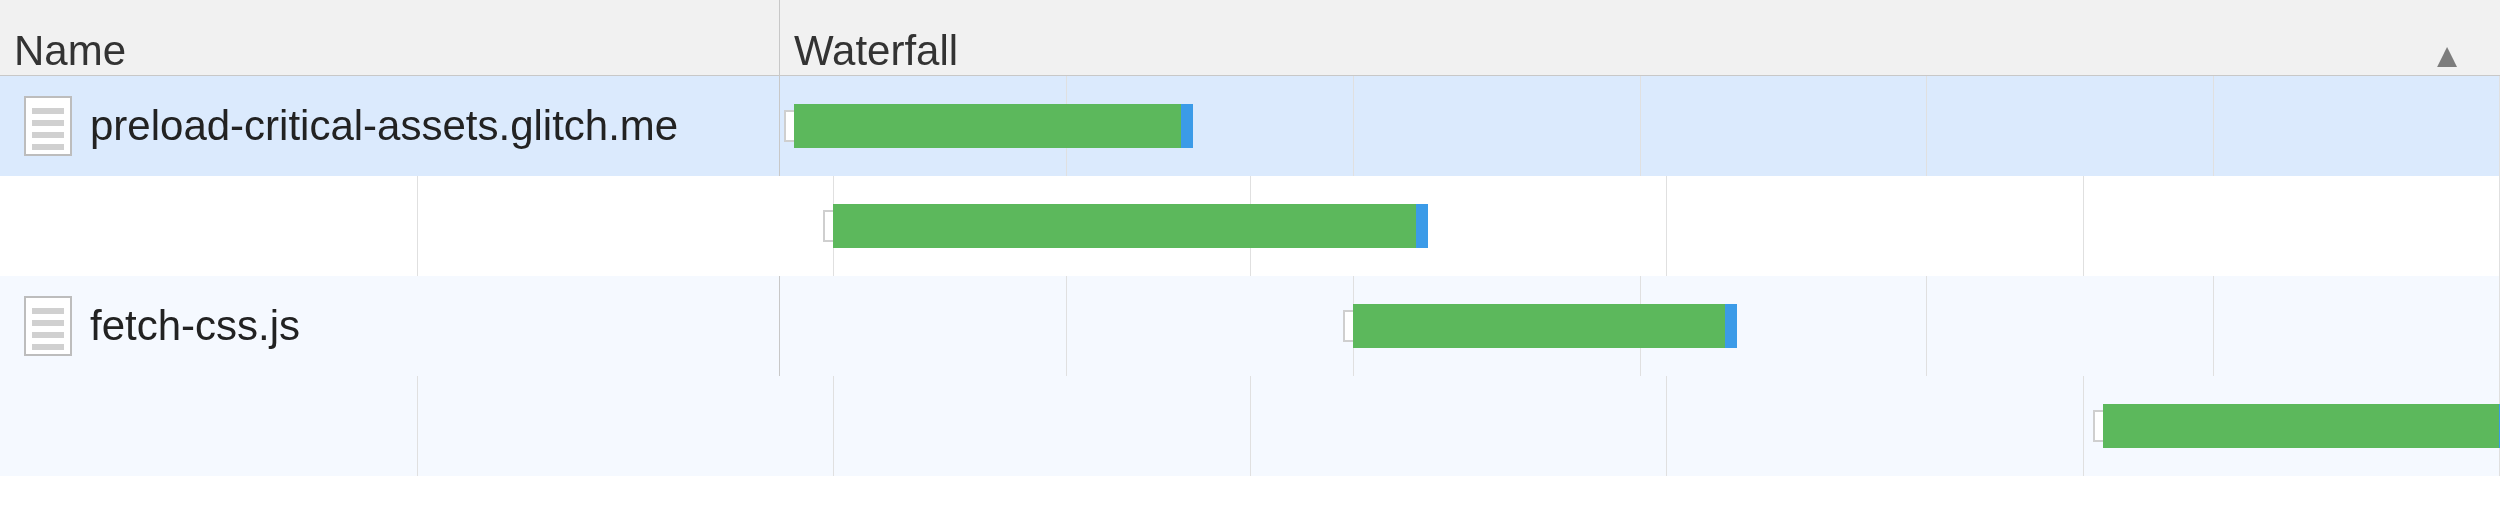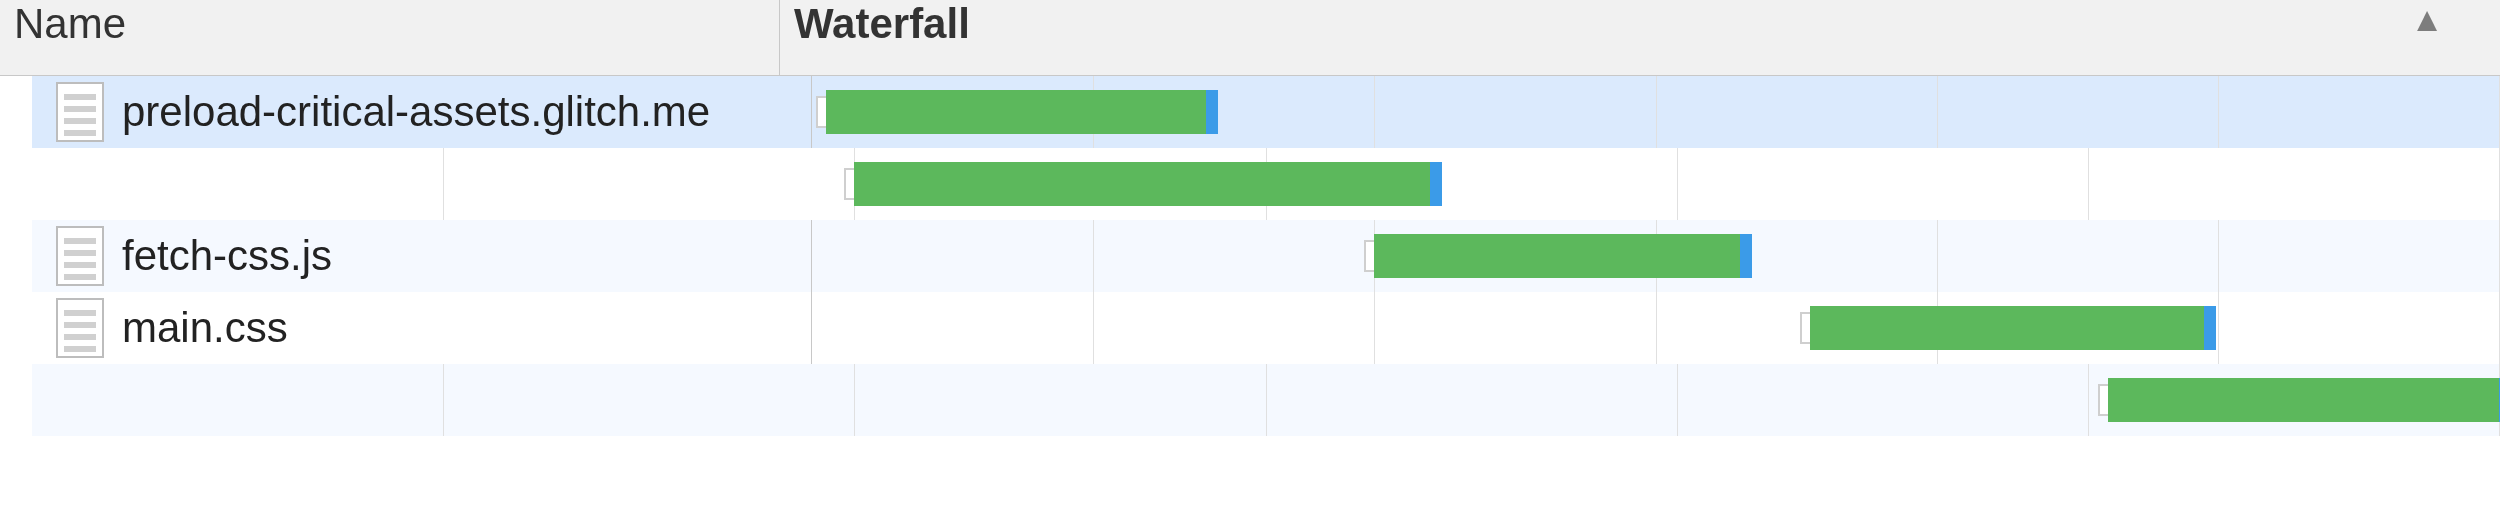--- a/index.html
+++ b/index.html
@@ -1,24 +1,24 @@
 <!DOCTYPE html>
 <html><head>
 <meta charset="utf-8">
 <style>
   * { box-sizing: border-box; margin: 0; padding: 0; }
   html, body { width: 2500px; height: 520px; font-family: -apple-system, BlinkMacSystemFont, "Segoe UI", Helvetica, Arial, sans-serif; font-size: 42px; color: #222; background: #fff; }
   .table { width: 100%; height: 100%; display: flex; flex-direction: column; }
   .header-row { display: flex; height: 76px; background: #f1f1f1; border-bottom: 1px solid #c8c8c8; }
   .col-name { width: 780px; flex: 0 0 780px; border-right: 1px solid #c8c8c8; }
   .col-waterfall { flex: 1 1 auto; position: relative; }
-  .header-cell { display: flex; align-items: flex-start; padding: 0 14px; color: #333; font-weight: 400; cursor: default; user-select: none; }
-  .header-cell.col-waterfall { justify-content: space-between; padding-right: 56px; font-weight: bold; }
+  .header-cell { display: flex; align-items: flex-end; padding: 0 14px; color: #333; font-weight: 400; cursor: default; user-select: none; }
+  .header-cell.col-waterfall { justify-content: space-between; padding-right: 36px; }
   .sort-icon { font-size: 34px; color: #7d7d7d; }
-  .row { display: flex; height: 72px; margin-left: 32px; }
+  .row { display: flex; height: 100px; }
   .row.odd { background: #f5f9ff; }
   .row.selected { background: #e6f1fd; background: #dcecfb; background: #dbeafd; }
   .row:nth-child(even) { }
   .name-cell { width: 780px; flex: 0 0 780px; border-right: 1px solid #c8c8c8; display: flex; align-items: center; padding: 0 24px; gap: 18px; }
   .file-icon { width: 48px; height: 60px; flex: 0 0 48px; border: 2px solid #bdbdbd; background: #fff; position: relative; }
   .file-icon.doc::before { content: ""; position: absolute; left: 6px; right: 6px; top: 10px; height: 6px; background: #d0d0d0; box-shadow: 0 12px 0 #d0d0d0, 0 24px 0 #d0d0d0, 0 36px 0 #d0d0d0; }
   .file-icon.img { background: linear-gradient(#333 0 40%, #888 40% 60%, #333 60% 100%); border-color: #888; }
   .file-icon.font { background: #fff; }
   .name-text { white-space: nowrap; overflow: hidden; text-overflow: ellipsis; }
   .wf-cell { flex: 1 1 auto; position: relative; border-right: 1px solid #c8c8c8; }
@@ -97,41 +97,20 @@
             <div class="gridline" style="left:83.33333333333334%"></div>
             <div class="gridline" style="left:100%"></div>
           </div>
           <div class="bar-wrap" style="left:33.33333333333333%; width:21.666666666666664%;">
             <span class="bar-queued"></span>
             <span class="bar-main"></span>
             <span class="bar-tail"></span>
           </div>
         </div>
       </div>
-      <div class="row">
-        <div class="name-cell">
-          <span class="file-icon doc"></span>
-          <span class="name-text">main.css</span>
-        </div>
-        <div class="wf-cell">
-          <div class="gridlines">
-            <div class="gridline" style="left:16.666666666666664%"></div>
-            <div class="gridline" style="left:33.33333333333333%"></div>
-            <div class="gridline" style="left:50%"></div>
-            <div class="gridline" style="left:66.66666666666666%"></div>
-            <div class="gridline" style="left:83.33333333333334%"></div>
-            <div class="gridline" style="left:100%"></div>
-          </div>
-          <div class="bar-wrap" style="left:59.166666666666664%; width:23.333333333333336%;">
-            <span class="bar-queued"></span>
-            <span class="bar-main"></span>
-            <span class="bar-tail"></span>
-          </div>
-        </div>
-      </div>
       <div class="row odd">
         <div class="wf-cell">
           <div class="gridlines">
             <div class="gridline" style="left:16.666666666666664%"></div>
             <div class="gridline" style="left:33.33333333333333%"></div>
             <div class="gridline" style="left:50%"></div>
             <div class="gridline" style="left:66.66666666666666%"></div>
             <div class="gridline" style="left:83.33333333333334%"></div>
             <div class="gridline" style="left:100%"></div>
           </div>

